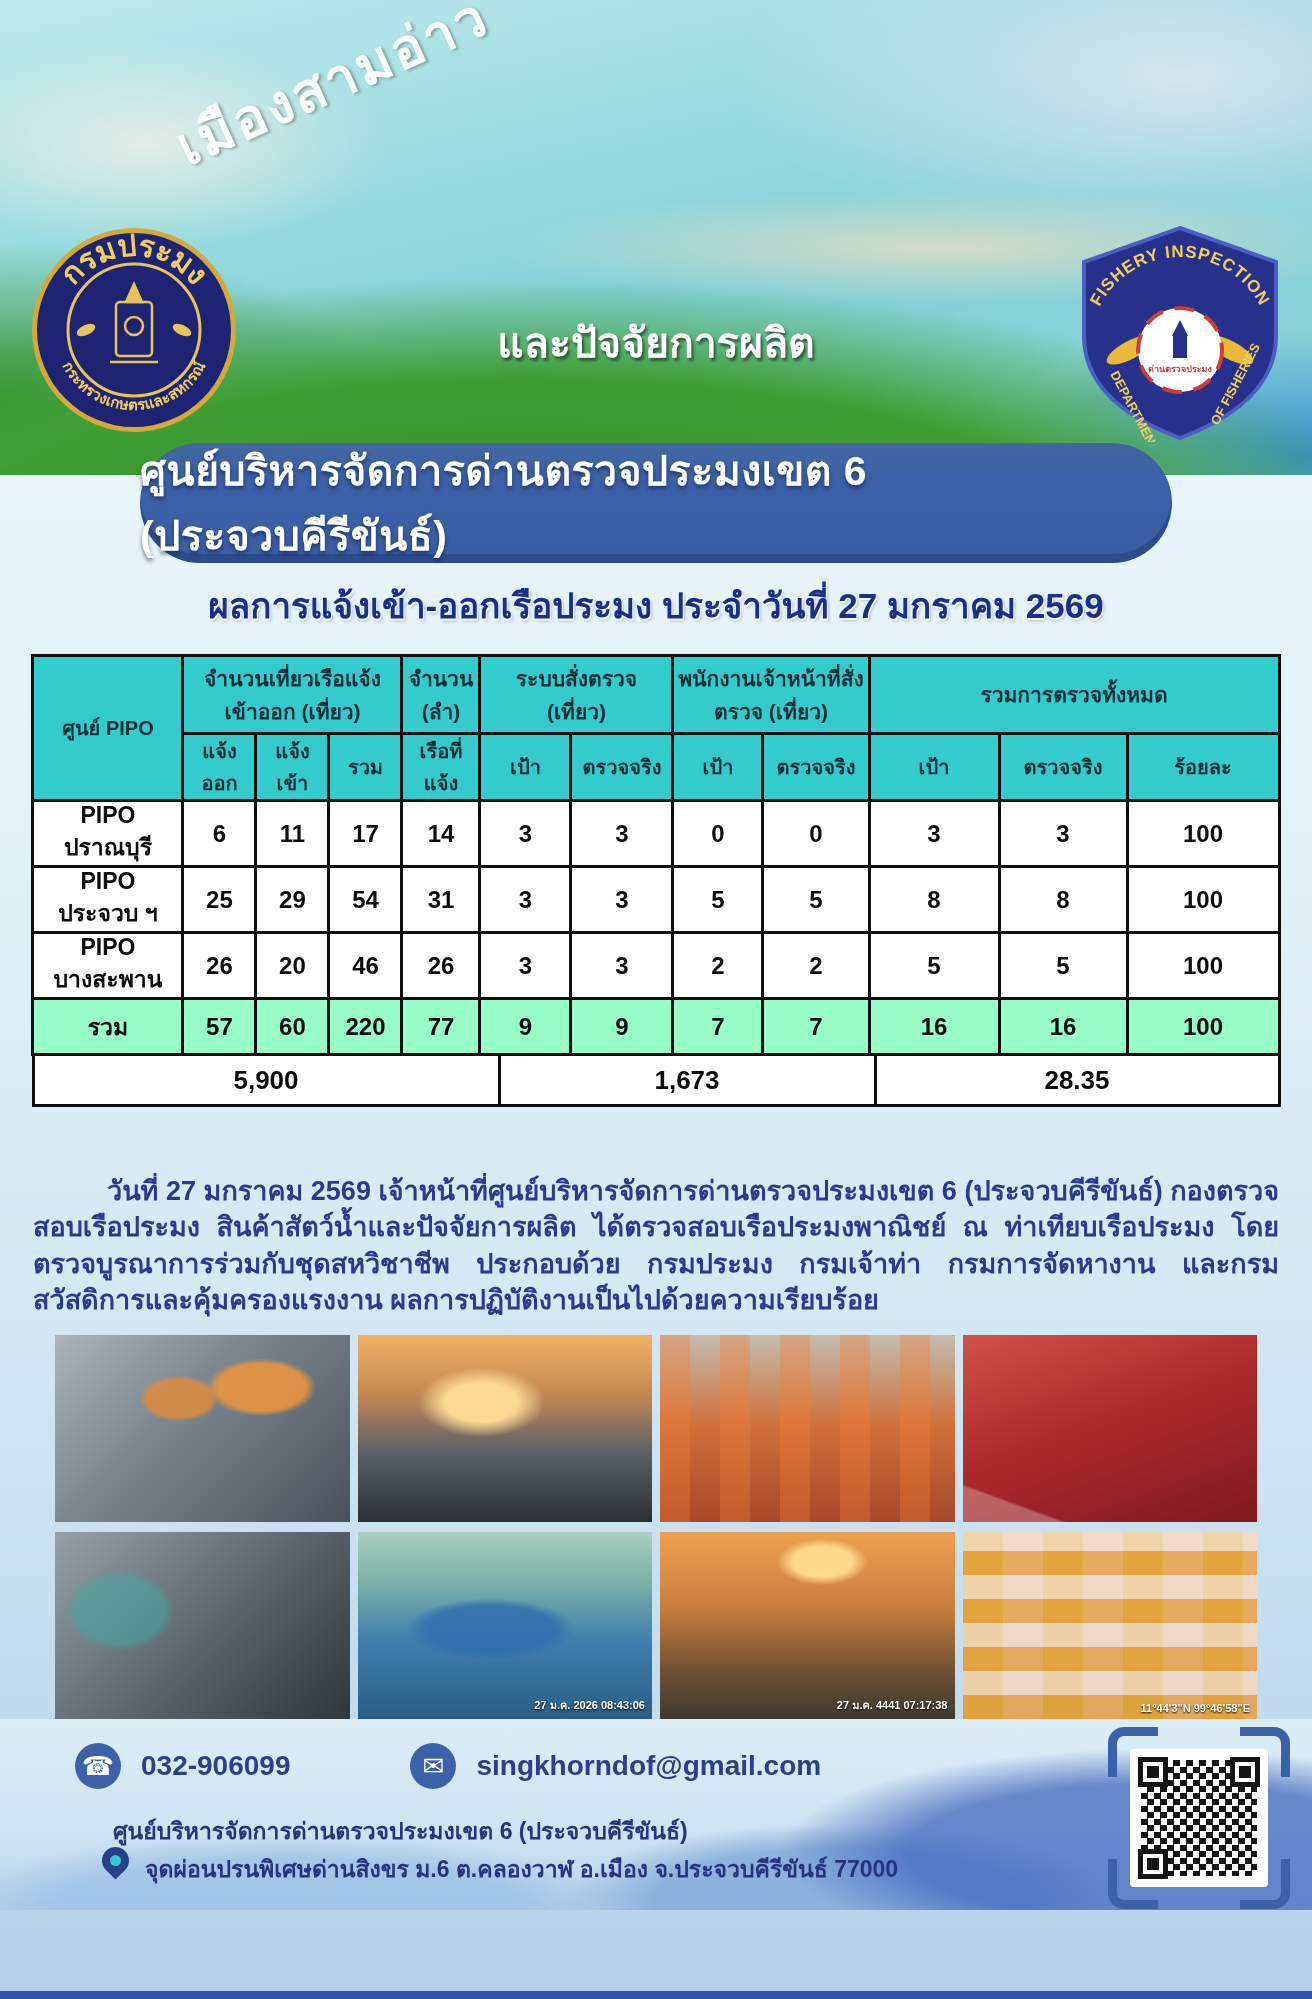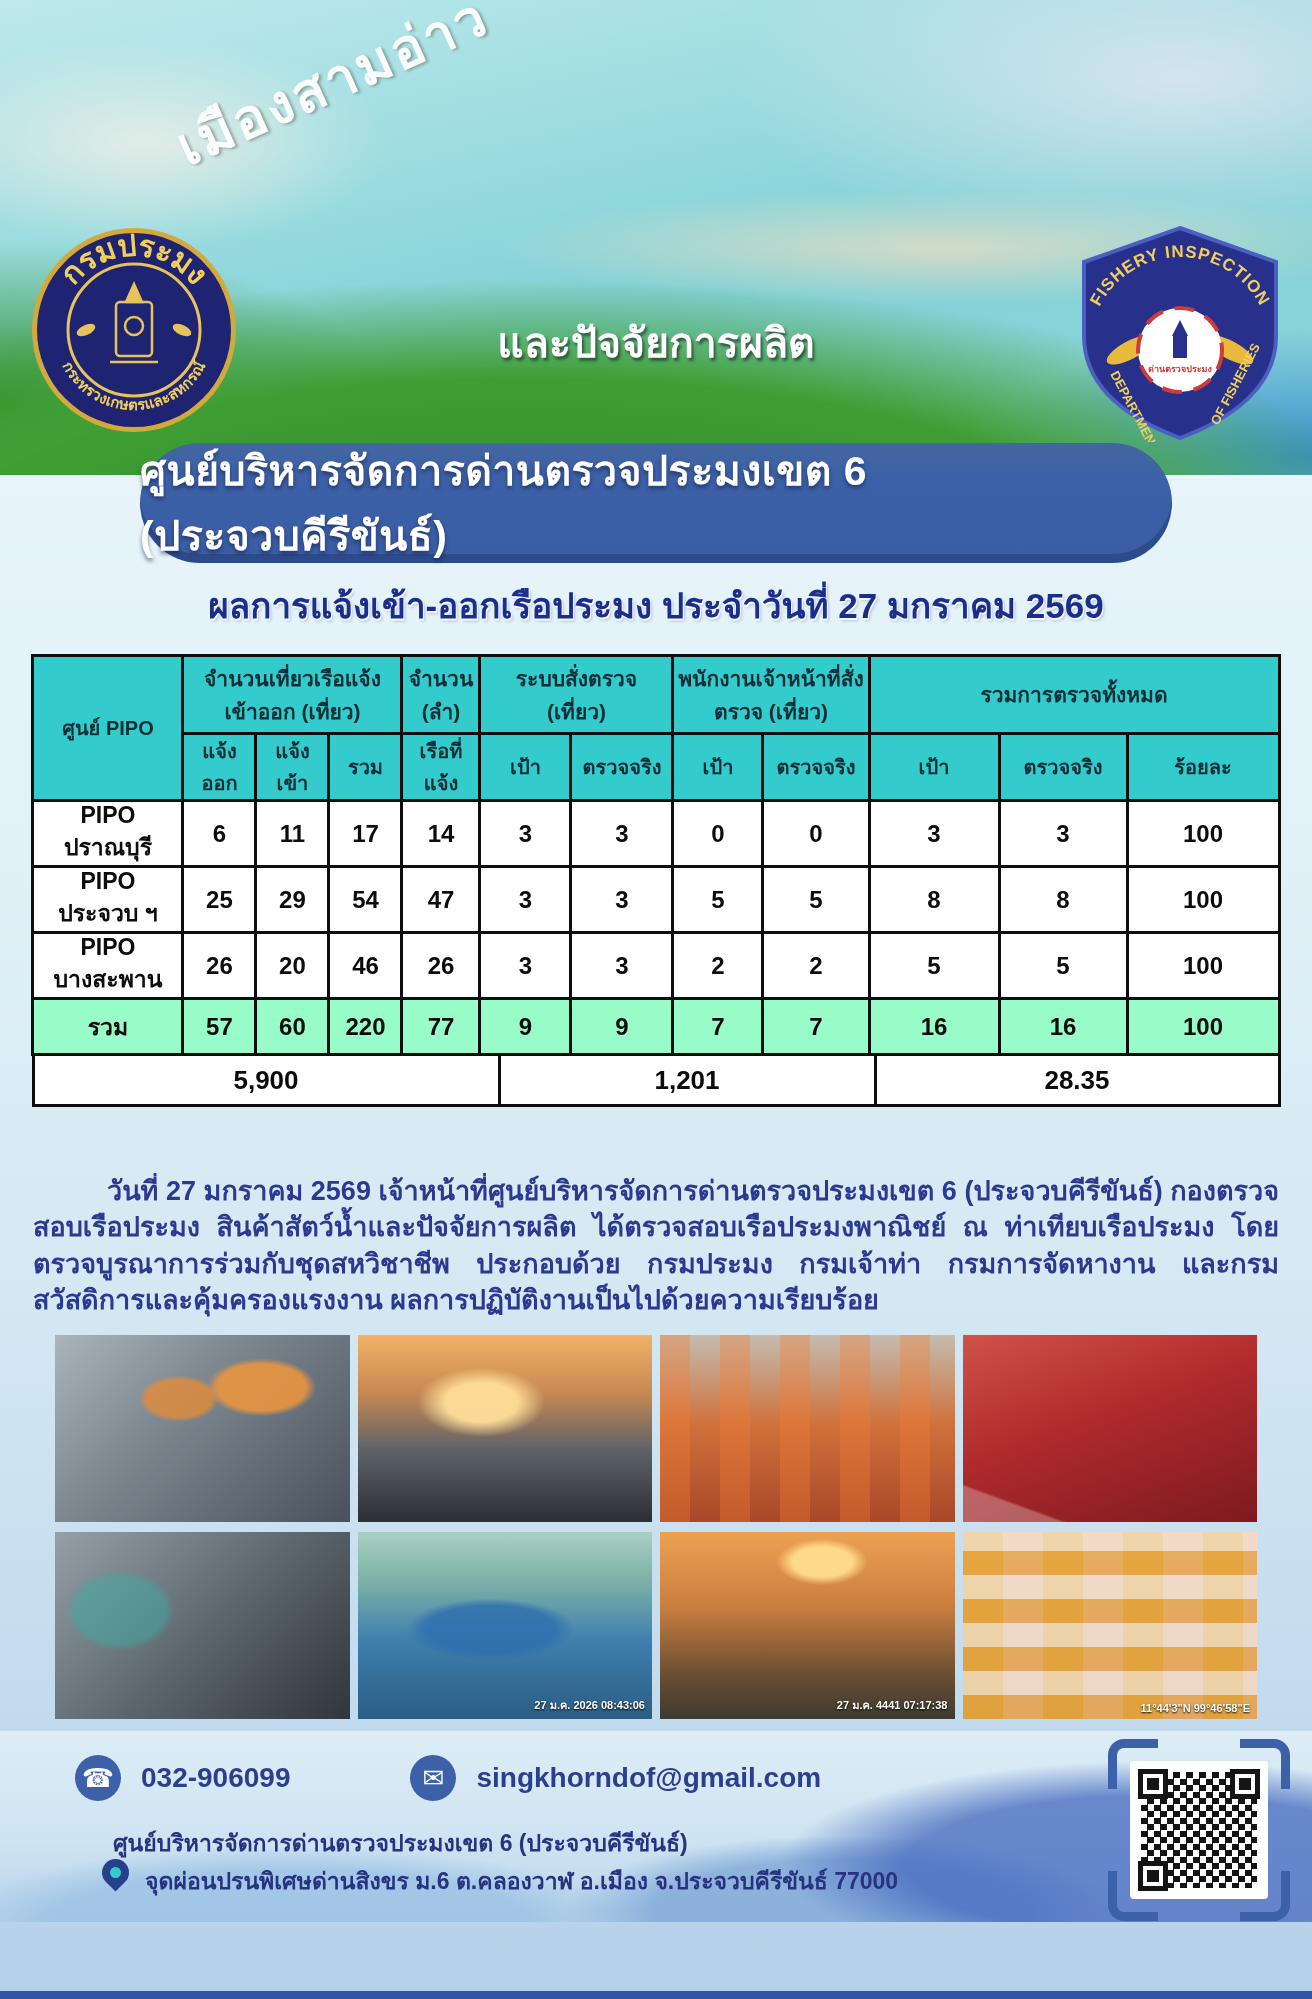--- a/index.html
+++ b/index.html
@@ -57,21 +57,21 @@
   .sum-title td { height:55px; font-size:26px; font-weight:800; color:#0f2e35; }
   .sum-head td { height:56px; font-size:24px; font-weight:800; color:#0e1c20; }
   .sum-val td { height:51px; font-size:26px; font-weight:800; color:#0c0c0c; }
 
   
   .body-text { width:1246px; height:148px; margin:66px auto 0 auto; overflow:hidden;
     font-size:27px; font-weight:600; color:#2b3990; line-height:1.35;
     text-align:justify; text-indent:74px; }
 
   
-  .photos { width:1202px; margin:14px auto 12px auto; display:grid;
+  .photos { width:1202px; margin:14px auto 0 auto; display:grid;
     grid-template-columns:repeat(4,1fr); gap:10px 8px; }
   .ph { position:relative; height:187px; overflow:hidden; }
   .ph .cap { position:absolute; right:7px; bottom:5px; font-size:11px; color:#fff;
     text-shadow:0 1px 2px #000; font-weight:600; }
   .p1 { background:radial-gradient(30% 25% at 70% 28%, rgba(240,150,60,.85) 0 50%, transparent 62%),
         radial-gradient(22% 20% at 42% 34%, rgba(235,140,50,.75) 0 50%, transparent 62%),
         linear-gradient(135deg,#aab4ba 0%,#7d8790 40%,#49525c 100%); }
   .p2 { background:radial-gradient(35% 30% at 42% 36%, rgba(255,222,152,.95) 0 35%, transparent 62%),
         linear-gradient(180deg,#f0b268 0%,#c98a52 30%,#5d6168 62%,#2b2f35 100%); }
   .p3 { background:repeating-linear-gradient(90deg, rgba(231,112,46,.55) 0 30px, rgba(208,88,34,.3) 30px 60px),
@@ -241,21 +241,21 @@
       <td>0</td>
       <td>3</td>
       <td>3</td>
       <td>100</td>
     </tr>
     <tr class="data">
       <td class="rname">PIPO ประจวบ ฯ</td>
       <td>25</td>
       <td>29</td>
       <td>54</td>
-      <td>47</td>
+      <td>31</td>
       <td>3</td>
       <td>3</td>
       <td>5</td>
       <td>5</td>
       <td>8</td>
       <td>8</td>
       <td>100</td>
     </tr>
     <tr class="data">
       <td class="rname">PIPO บางสะพาน</td>
@@ -290,21 +290,21 @@
 
   <table class="sum-table">
     <colgroup>
         <col style="width:466px">
         <col style="width:376px">
         <col style="width:404px">
       </colgroup>
     <tbody>
     <tr class="sum-val">
       <td>5,900</td>
-      <td>1,201</td>
+      <td>1,673</td>
       <td>28.35</td>
     </tr>
   </tbody>
     </table>
 
   <div class="body-text">วันที่ 27 มกราคม 2569 เจ้าหน้าที่ศูนย์บริหารจัดการด่านตรวจประมงเขต 6 (ประจวบคีรีขันธ์) กองตรวจสอบเรือประมง สินค้าสัตว์น้ำและปัจจัยการผลิต ได้ตรวจสอบเรือประมงพาณิชย์ ณ ท่าเทียบเรือประมง โดยตรวจบูรณาการร่วมกับชุดสหวิชาชีพ ประกอบด้วย กรมประมง กรมเจ้าท่า กรมการจัดหางาน และกรมสวัสดิการและคุ้มครองแรงงาน ผลการปฏิบัติงานเป็นไปด้วยความเรียบร้อย</div>
 
   <div class="photos">
     <div class="ph p1"></div>
     <div class="ph p2"></div>

